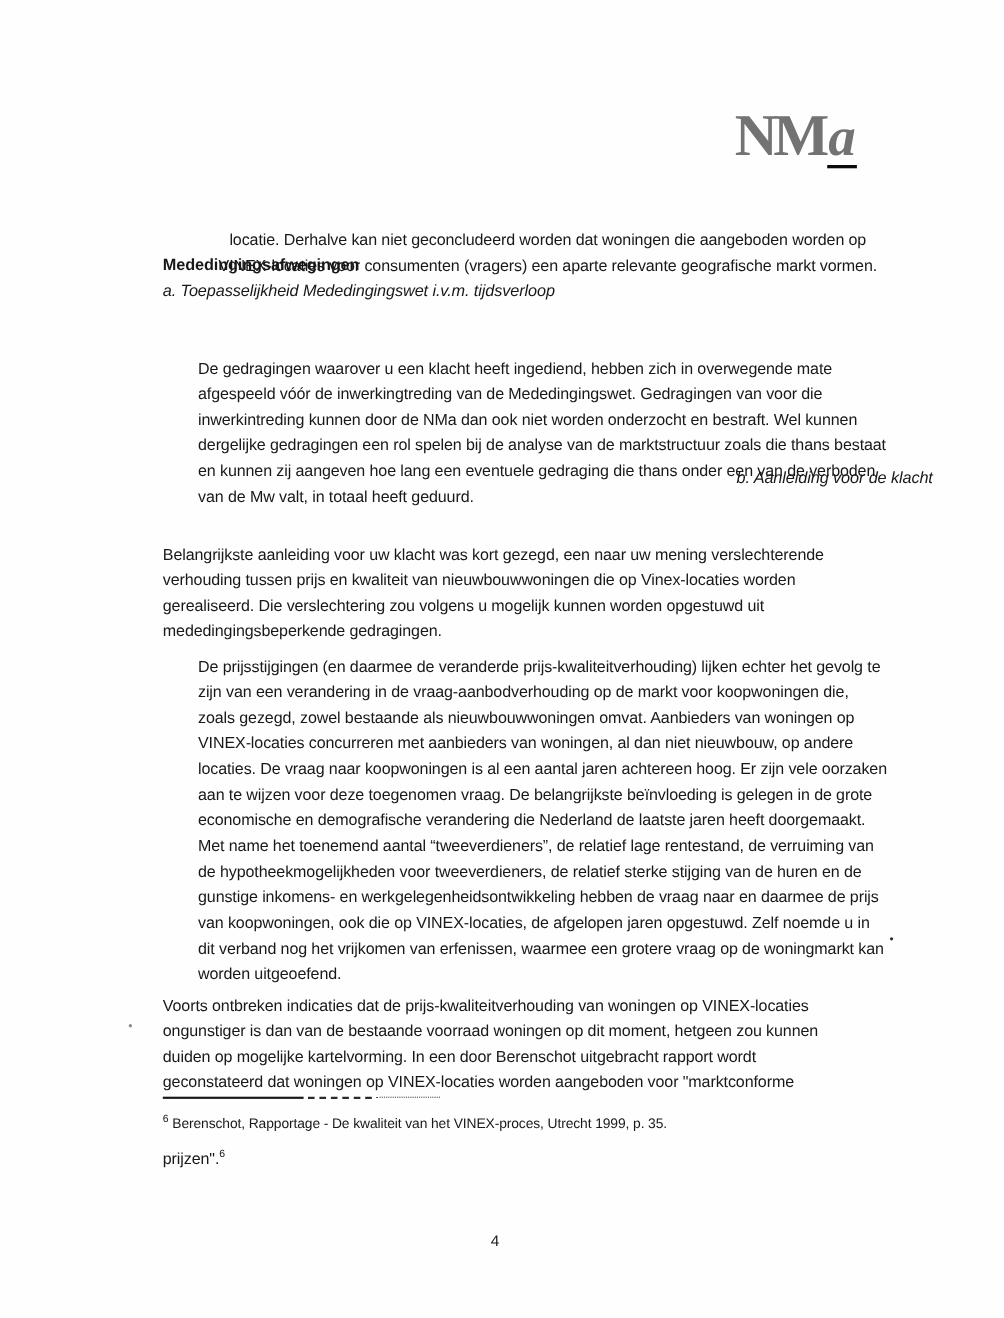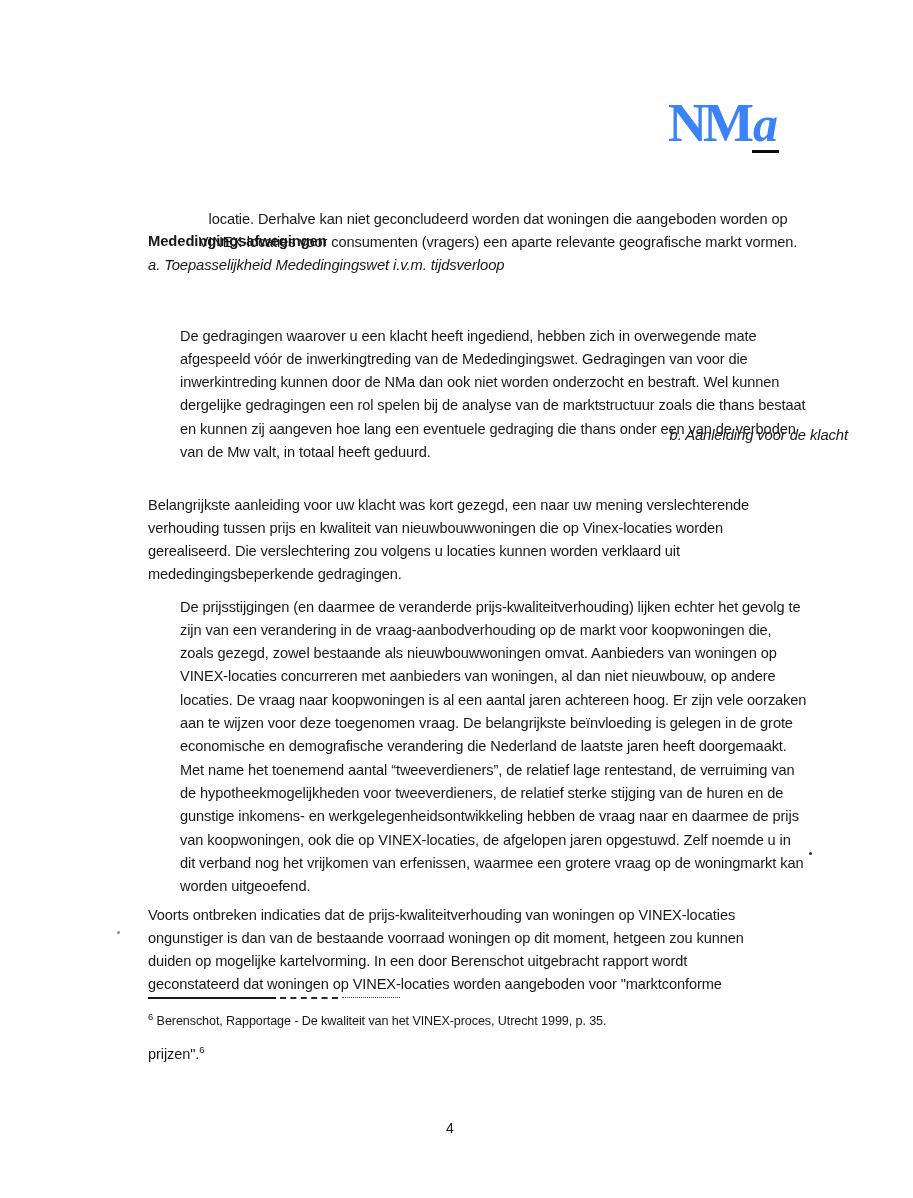--- a/index.html
+++ b/index.html
@@ -33,21 +33,21 @@
   .subheading {
     font-style: italic;
     font-size: 14.8px;
   }
   .logo {
     position: absolute;
     left: 668px;
     top: 92px;
     font-family: "Liberation Serif", serif;
     font-weight: bold;
-    color: #3b82f6;
+    color: #737373;
     white-space: nowrap;
   }
   .logo-nm {
     font-size: 54px;
     letter-spacing: -4px;
   }
   .logo-a {
     display: inline-block;
     font-size: 50px;
     font-style: italic;
@@ -124,21 +124,21 @@
 dergelijke gedragingen een rol spelen bij de analyse van de marktstructuur zoals die thans bestaat
 en kunnen zij aangeven hoe lang een eventuele gedraging die thans onder een van de verboden
 van de Mw valt, in totaal heeft geduurd.</div>
   </div>
 
   <div class="block subheading" style="top:424px;text-align:right;">b. Aanleiding voor de klacht</div>
 
   <div class="block" style="top:447px;">
     <div class="lines">Belangrijkste aanleiding voor uw klacht was kort gezegd, een naar uw mening verslechterende
 verhouding tussen prijs en kwaliteit van nieuwbouwwoningen die op Vinex-locaties worden
-gerealiseerd. Die verslechtering zou volgens u locaties kunnen worden verklaard uit
+gerealiseerd. Die verslechtering zou volgens u mogelijk kunnen worden opgestuwd uit
 mededingingsbeperkende gedragingen.</div>
   </div>
 
   <div class="block" style="top:549px;margin-left:32px;">
     <div class="lines">De prijsstijgingen (en daarmee de veranderde prijs-kwaliteitverhouding) lijken echter het gevolg te
 zijn van een verandering in de vraag-aanbodverhouding op de markt voor koopwoningen die,
 zoals gezegd, zowel bestaande als nieuwbouwwoningen omvat. Aanbieders van woningen op
 VINEX-locaties concurreren met aanbieders van woningen, al dan niet nieuwbouw, op andere
 locaties. De vraag naar koopwoningen is al een aantal jaren achtereen hoog. Er zijn vele oorzaken
 aan te wijzen voor deze toegenomen vraag. De belangrijkste beïnvloeding is gelegen in de grote

